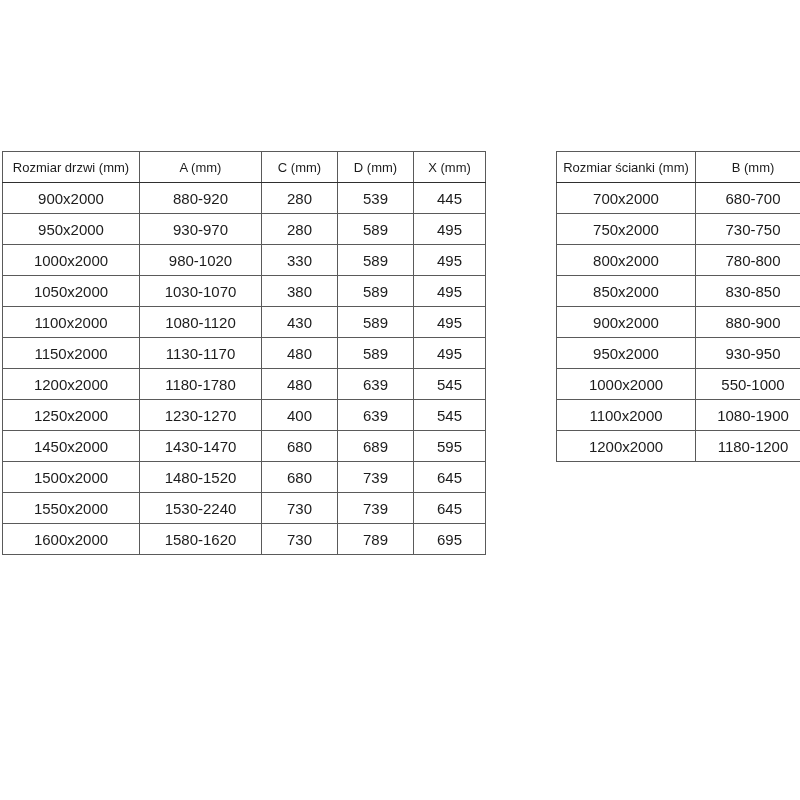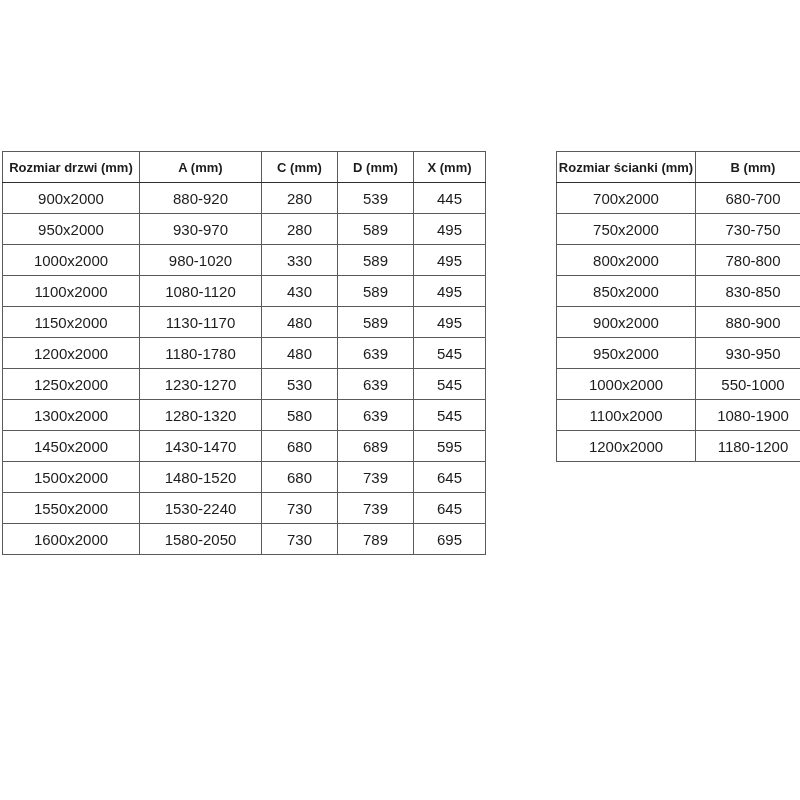--- a/index.html
+++ b/index.html
@@ -26,21 +26,21 @@
     border: 1px solid var(--border, #5a5a5a);
     padding: 0;
     height: 30px;
     text-align: center;
     vertical-align: middle;
     white-space: nowrap;
     overflow: hidden;
   }
   .dim-table th {
     font-size: 13px;
-    font-weight: bold;
+    font-weight: normal;
     border-bottom-color: var(--border-dark, #2f2f2f);
   }
   .dim-table td {
     font-size: 15px;
     font-weight: normal;
   }
   #doors-table {
     left: 2px;
     top: 151px;
     width: 483px;
@@ -90,20 +90,27 @@
           <td>495</td>
         </tr>
         <tr>
           <td>1000x2000</td>
           <td>980-1020</td>
           <td>330</td>
           <td>589</td>
           <td>495</td>
         </tr>
         <tr>
+          <td>1050x2000</td>
+          <td>1030-1070</td>
+          <td>380</td>
+          <td>589</td>
+          <td>495</td>
+        </tr>
+        <tr>
           <td>1100x2000</td>
           <td>1080-1120</td>
           <td>430</td>
           <td>589</td>
           <td>495</td>
         </tr>
         <tr>
           <td>1150x2000</td>
           <td>1130-1170</td>
           <td>480</td>
@@ -113,28 +120,21 @@
         <tr>
           <td>1200x2000</td>
           <td>1180-1780</td>
           <td>480</td>
           <td>639</td>
           <td>545</td>
         </tr>
         <tr>
           <td>1250x2000</td>
           <td>1230-1270</td>
-          <td>530</td>
-          <td>639</td>
-          <td>545</td>
-        </tr>
-        <tr>
-          <td>1300x2000</td>
-          <td>1280-1320</td>
-          <td>580</td>
+          <td>400</td>
           <td>639</td>
           <td>545</td>
         </tr>
         <tr>
           <td>1450x2000</td>
           <td>1430-1470</td>
           <td>680</td>
           <td>689</td>
           <td>595</td>
         </tr>
@@ -147,21 +147,21 @@
         </tr>
         <tr>
           <td>1550x2000</td>
           <td>1530-2240</td>
           <td>730</td>
           <td>739</td>
           <td>645</td>
         </tr>
         <tr>
           <td>1600x2000</td>
-          <td>1580-2050</td>
+          <td>1580-1620</td>
           <td>730</td>
           <td>789</td>
           <td>695</td>
         </tr>
       </tbody>
   </table>
 
   <table class="dim-table" id="walls-table">
     <colgroup>
       <col style="width:139px">

